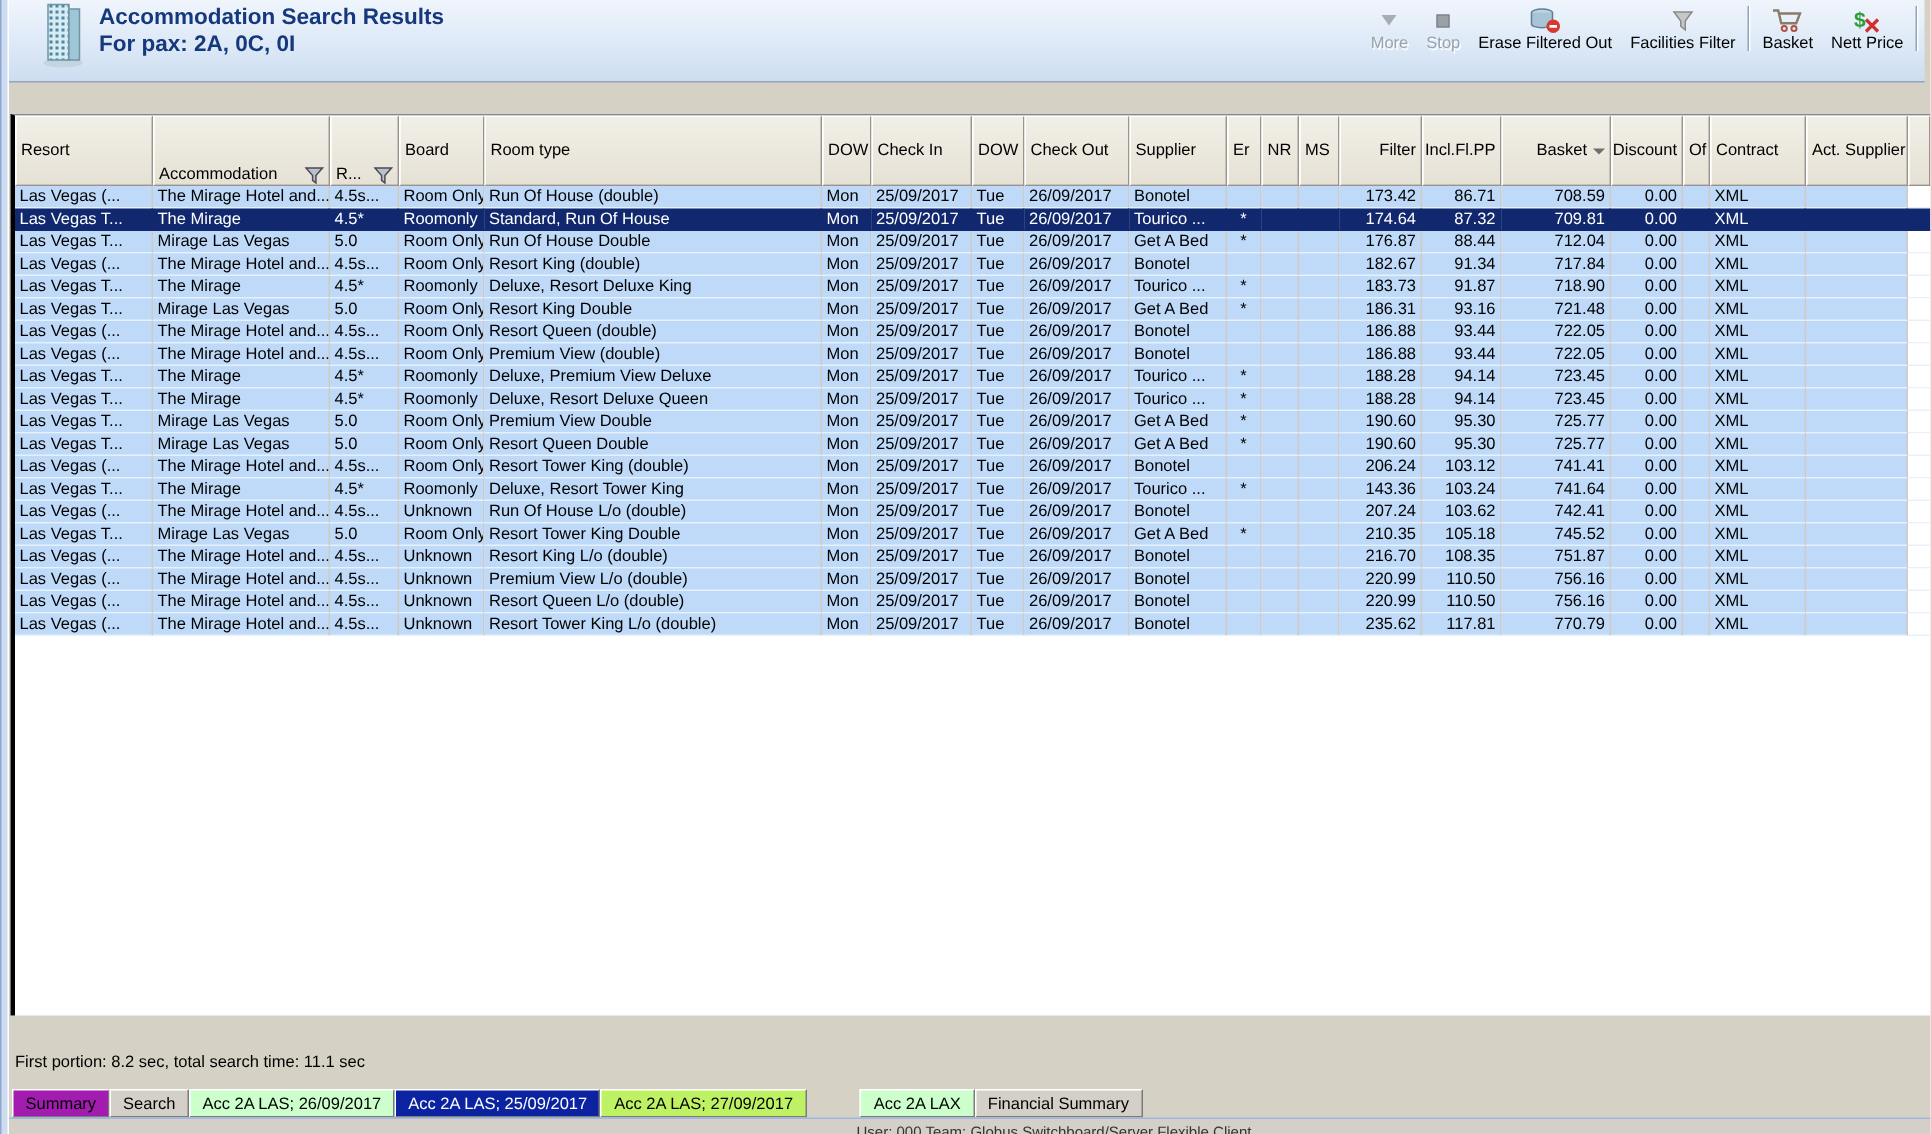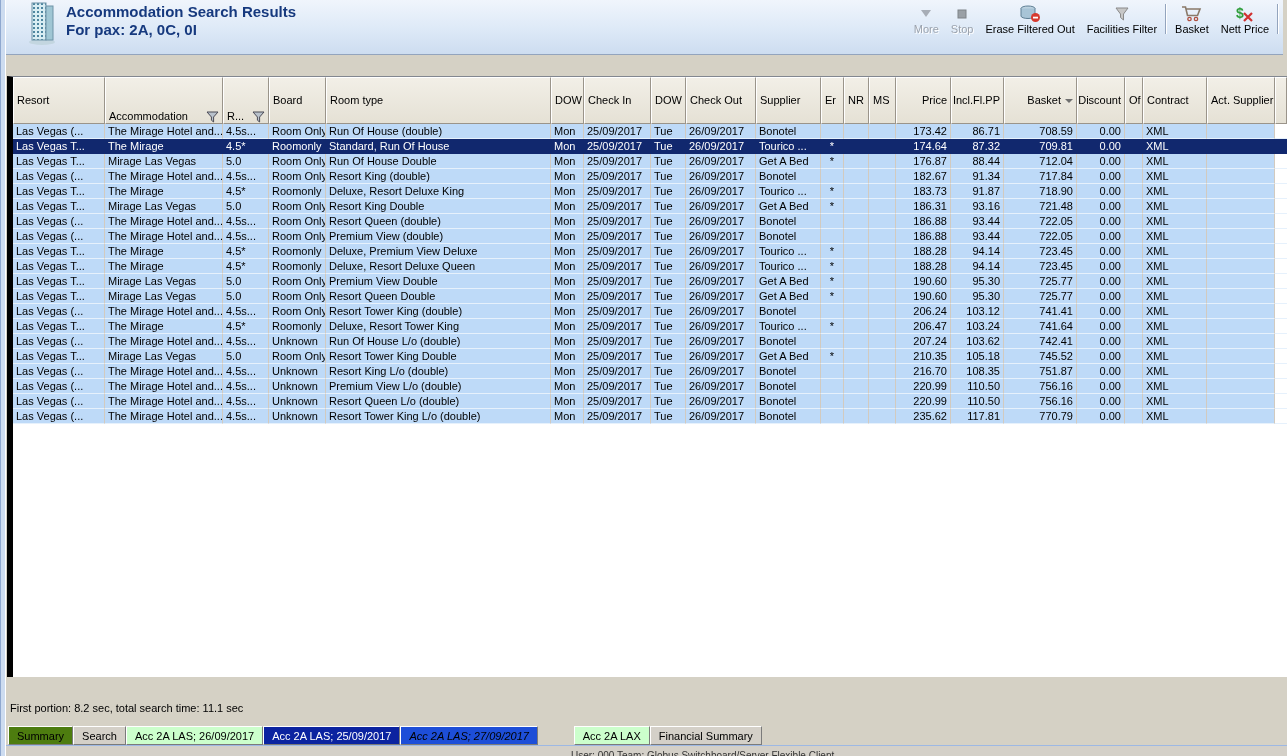--- a/index.html
+++ b/index.html
@@ -19,21 +19,21 @@
   .tbtn{display:flex;flex-direction:column;align-items:center;justify-content:flex-end;
     padding:2px 6px;font-size:11px;color:#000;white-space:nowrap;cursor:default;}
   .tbtn .ticon{height:19px;display:flex;align-items:center;justify-content:center;}
   .tbtn.disabled{color:#9aa2ad;text-shadow:1px 1px 0 #ffffff;}
   .tsep{width:0;margin:3px 2px;border-left:1px solid #93a4bd;border-right:1px solid #ffffff;}
   
   .search-strip{position:absolute;left:6px;top:55px;right:0;height:21px;background:#e7edf6;border-top:1px solid #ffffff;}
   .search-label{position:absolute;left:4px;top:4px;font-weight:bold;}
   
   .results-panel{position:absolute;left:7px;top:76px;right:0;bottom:79px;background:#ffffff;
-    border-top:1px solid #828790;border-left:6px solid #000000;overflow:hidden;}
+    border-top:1px solid #828790;border-left:3px solid #000000;overflow:hidden;}
   table.grid{border-collapse:separate;border-spacing:0;table-layout:fixed;width:100%;font-size:11px;}
   table.grid th{background:linear-gradient(180deg,#f2efe7,#e5e1d5);font-weight:normal;text-align:left;
     height:14px;line-height:13px;padding:0 3px;box-sizing:content-box;
     border-top:1px solid #ffffff;border-left:1px solid #ffffff;
     border-right:1px solid #9a948a;border-bottom:1px solid #9a948a;
     white-space:nowrap;overflow:hidden;cursor:default;}
   table.grid td{height:14px;line-height:14px;padding:0 3px;background:#bedaf8;
     border-right:1px solid #d2cabf;border-bottom:1px solid #e6f1fc;
     white-space:nowrap;overflow:hidden;cursor:default;}
   table.grid td.right, table.grid th.right{text-align:right;}
@@ -234,21 +234,21 @@
                 <span>NR</span>
               </div>
             </th>
             <th class="center">
               <div class="thc center">
                 <span>MS</span>
               </div>
             </th>
             <th>
               <div class="thc right">
-                <span>Price</span>
+                <span>Filter</span>
               </div>
             </th>
             <th>
               <div class="thc right">
                 <span>Incl.Fl.PP</span>
               </div>
             </th>
             <th>
               <div class="thc right">
                 <span>Basket</span>
@@ -585,21 +585,21 @@
             <td>Roomonly</td>
             <td>Deluxe, Resort Tower King</td>
             <td>Mon</td>
             <td>25/09/2017</td>
             <td>Tue</td>
             <td>26/09/2017</td>
             <td>Tourico ...</td>
             <td class="center">*</td>
             <td class="center"></td>
             <td class="center"></td>
-            <td class="right">206.47</td>
+            <td class="right">143.36</td>
             <td class="right">103.24</td>
             <td class="right">741.64</td>
             <td class="right">0.00</td>
             <td class="center"></td>
             <td>XML</td>
             <td></td>
             <td class="filler"></td>
           </tr>
           <tr>
             <td>Las Vegas (...</td>
@@ -739,25 +739,25 @@
             <td></td>
             <td class="filler"></td>
           </tr>
         </tbody>
     </table>
   </div>
 
   <div class="status-text">First portion: 8.2 sec, total search time: 11.1 sec</div>
 
   <div class="tabbar">
-      <div class="tab" style="background: #4d7c0f; color: rgb(0, 0, 0);">Summary</div>
+      <div class="tab" style="background: #a21caf; color: rgb(0, 0, 0);">Summary</div>
       <div class="tab" style="background: rgb(212, 208, 200); color: rgb(0, 0, 0);">Search</div>
       <div class="tab" style="background: rgb(204, 255, 204); color: rgb(0, 0, 0);">Acc 2A LAS; 26/09/2017</div>
       <div class="tab active" style="background: rgb(11, 35, 160); color: rgb(255, 255, 255);">Acc 2A LAS; 25/09/2017</div>
-      <div class="tab" style="background: #1d4ed8; color: rgb(0, 0, 0); font-style: italic;">Acc 2A LAS; 27/09/2017</div>
+      <div class="tab" style="background: #bef264; color: rgb(0, 0, 0);">Acc 2A LAS; 27/09/2017</div>
       <div class="tab" style="background: #f97316; color: rgb(0, 0, 0); margin-top: 31px;">Car</div>
       <div class="tab" style="background: rgb(204, 255, 204); color: rgb(0, 0, 0);">Acc 2A LAX</div>
       <div class="tab" style="background: rgb(212, 208, 200); color: rgb(0, 0, 0);">Financial Summary</div>
     </div>
 
   <div class="bottom-strip">
     <div class="clip-text">User: 000   Team: Globus   Switchboard/Server   Flexible Client</div>
   </div>
 
 </div>

